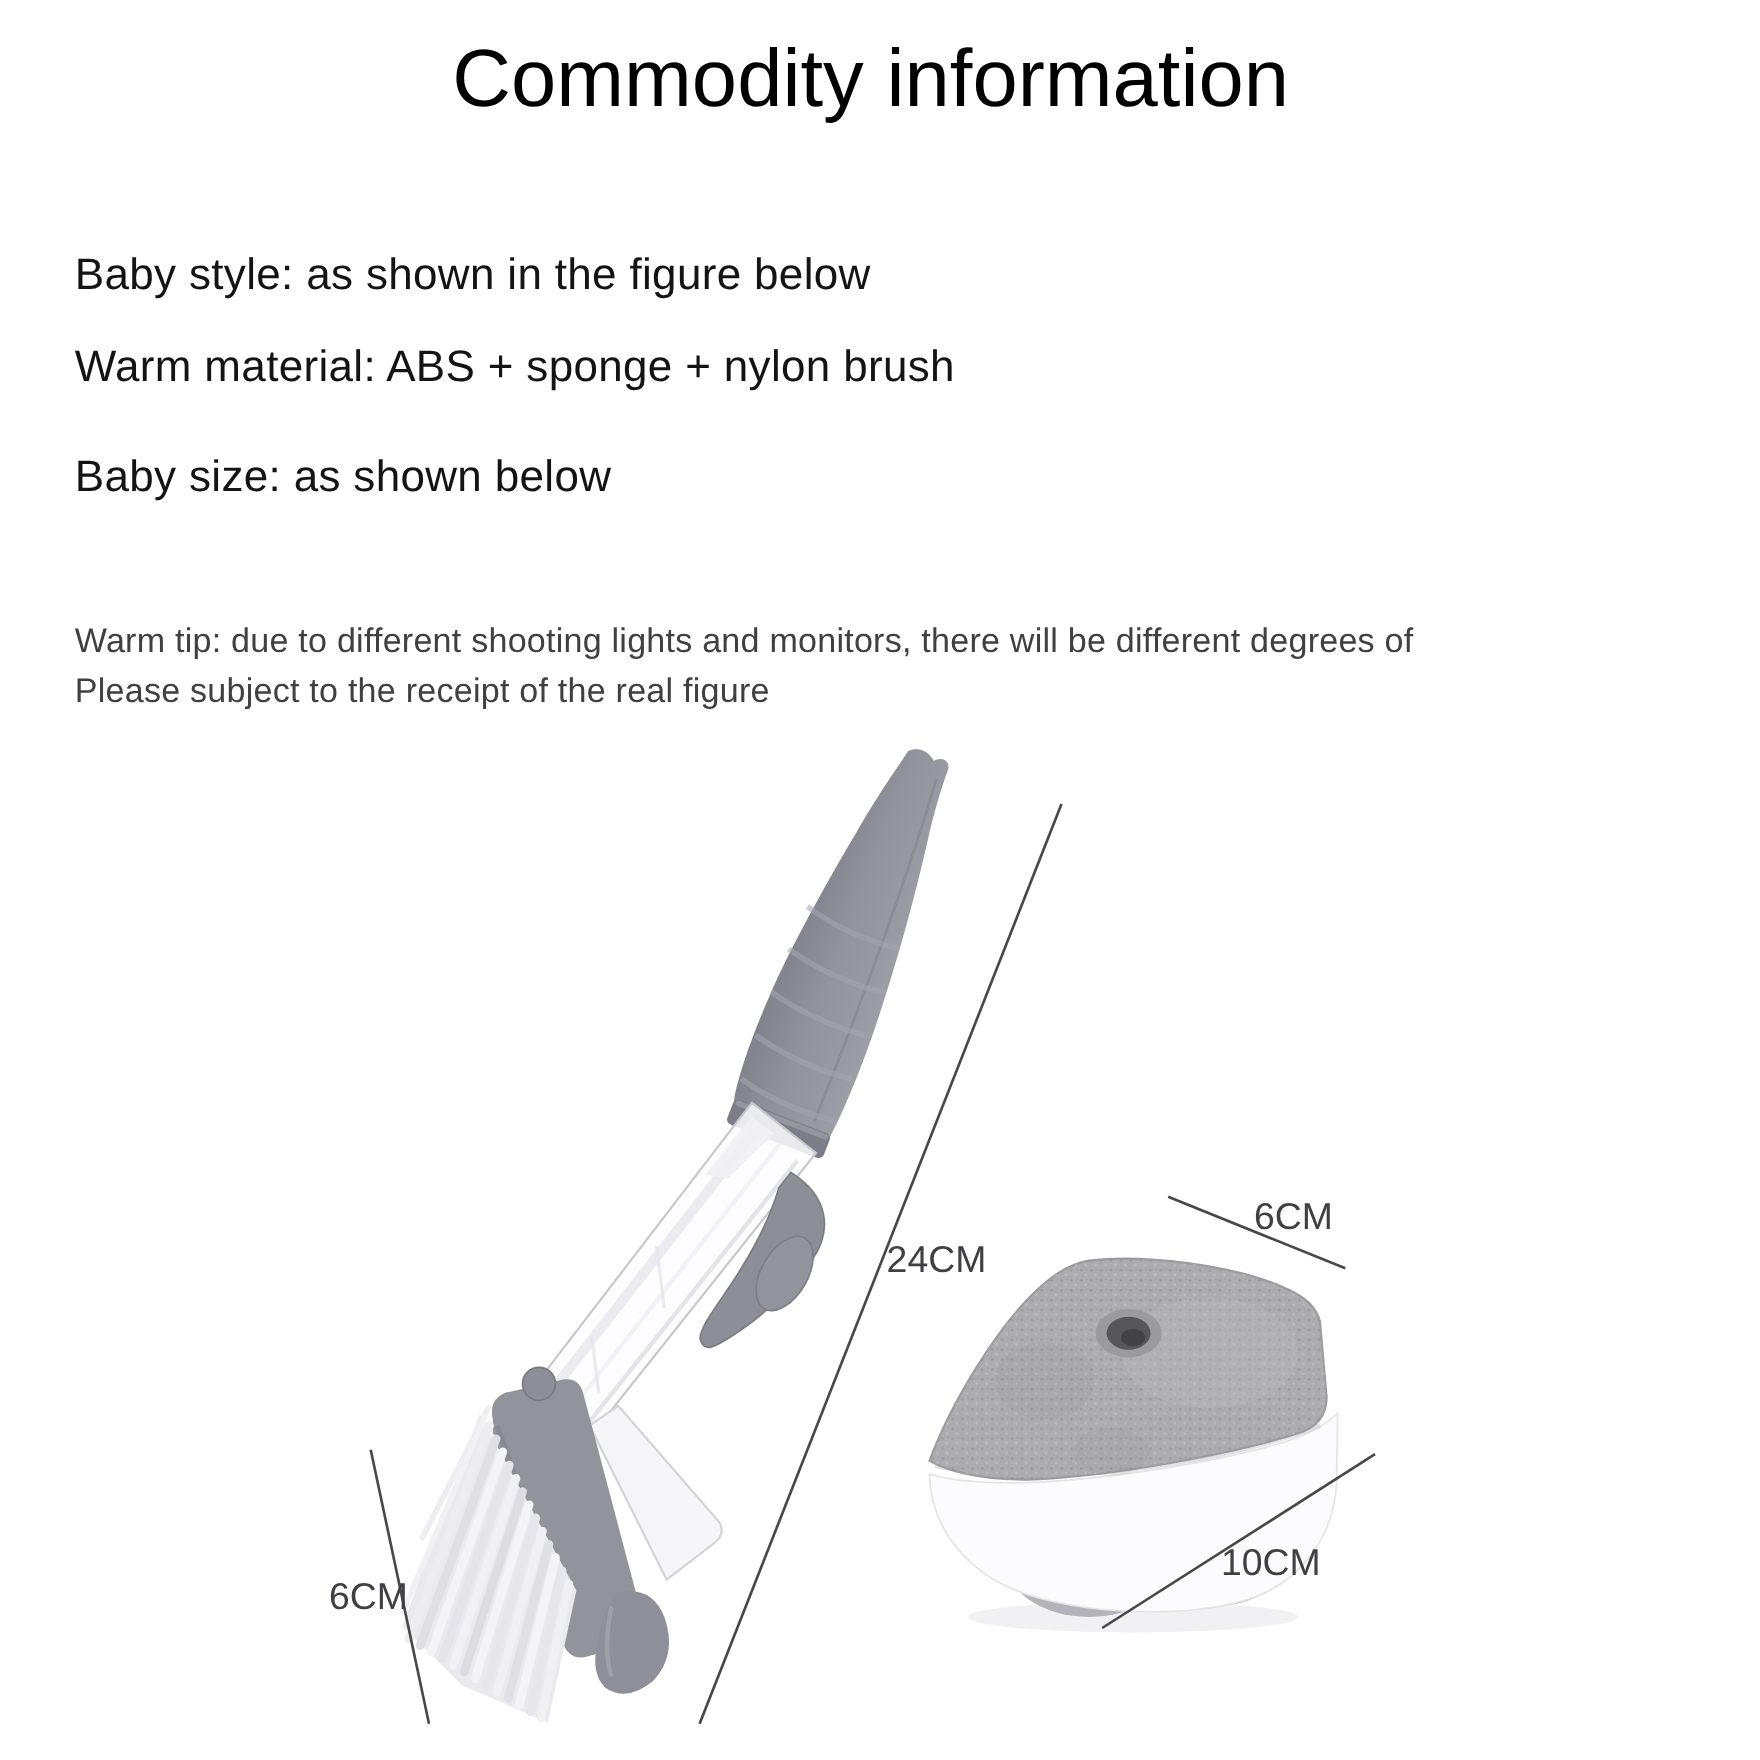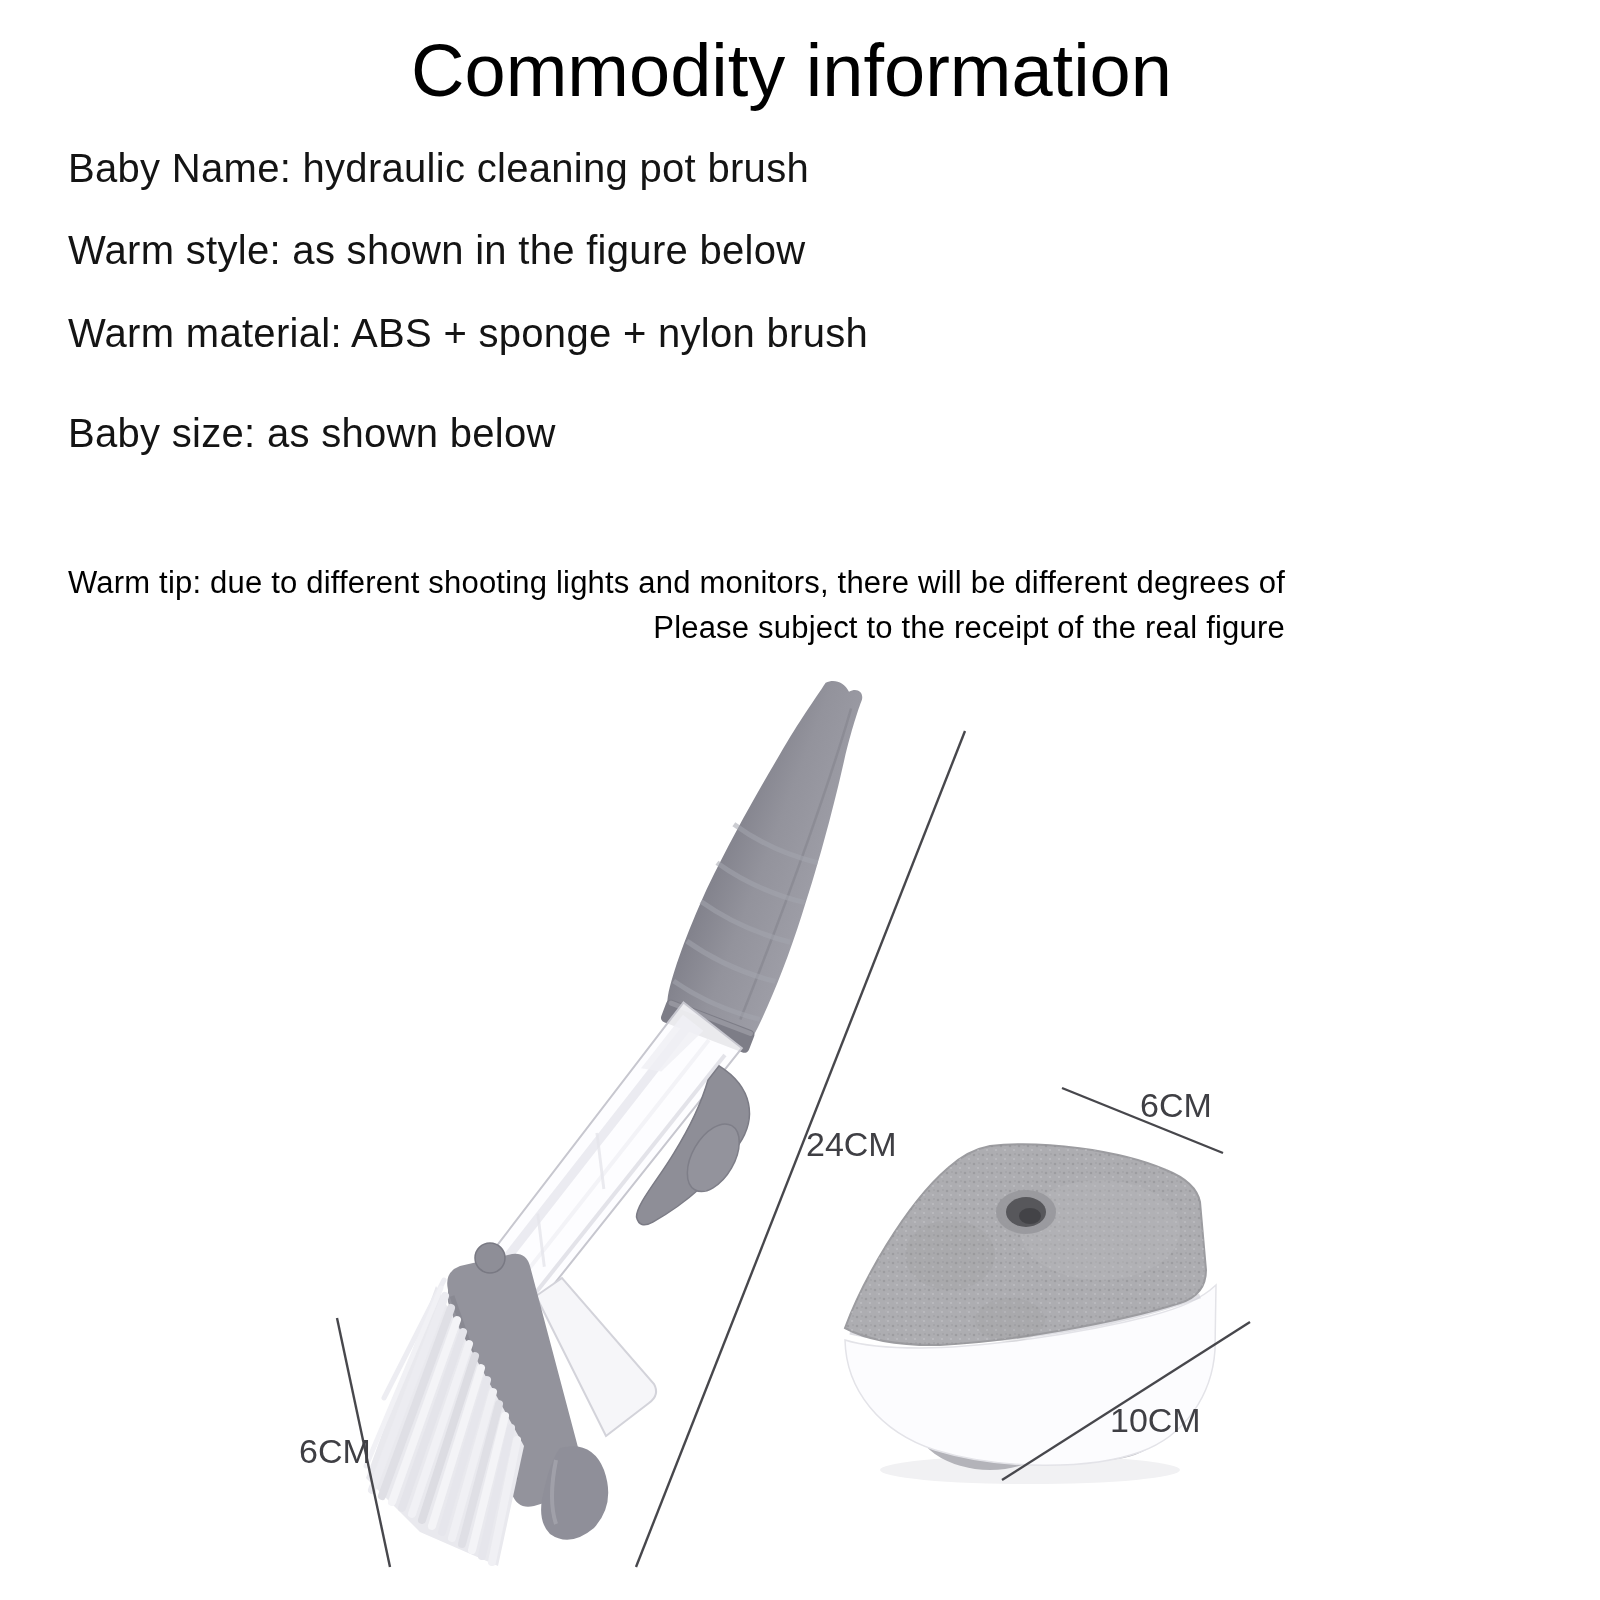--- a/index.html
+++ b/index.html
@@ -30,23 +30,22 @@
     color: #141414;
     white-space: nowrap;
     letter-spacing: 0.3px;
   }
   .warm-tip {
     position: absolute;
     left: 68px;
     top: 560px;
     font-size: 31px;
     line-height: 45px;
-    color: #000000;
+    color: #404040;
     letter-spacing: 0.2px;
-    text-align: right;
   }
   .warm-tip div { white-space: nowrap; }
   .product-svg {
     position: absolute;
     left: 0;
     top: 0;
     width: 1600px;
     height: 1600px;
   }
   .dim-label {
@@ -55,22 +54,21 @@
     font-family: "Liberation Sans", sans-serif;
   }
 </style>
 </head>
 <body>
 
 <div class="page">
 
   <h1 class="page-title">Commodity information</h1>
 
-  <div class="info-line" style="top:146px">Baby Name: hydraulic cleaning pot brush</div>
-  <div class="info-line" style="top:228px">Warm style: as shown in the figure below</div>
+  <div class="info-line" style="top:228px">Baby style: as shown in the figure below</div>
   <div class="info-line" style="top:311px">Warm material: ABS + sponge + nylon brush</div>
   <div class="info-line" style="top:411px">Baby size: as shown below</div>
 
   <div class="warm-tip">
     <div>Warm tip: due to different shooting lights and monitors, there will be different degrees of</div>
     <div>Please subject to the receipt of the real figure</div>
   </div>
 
   <svg class="product-svg" viewBox="0 0 1600 1600">
     <defs>

